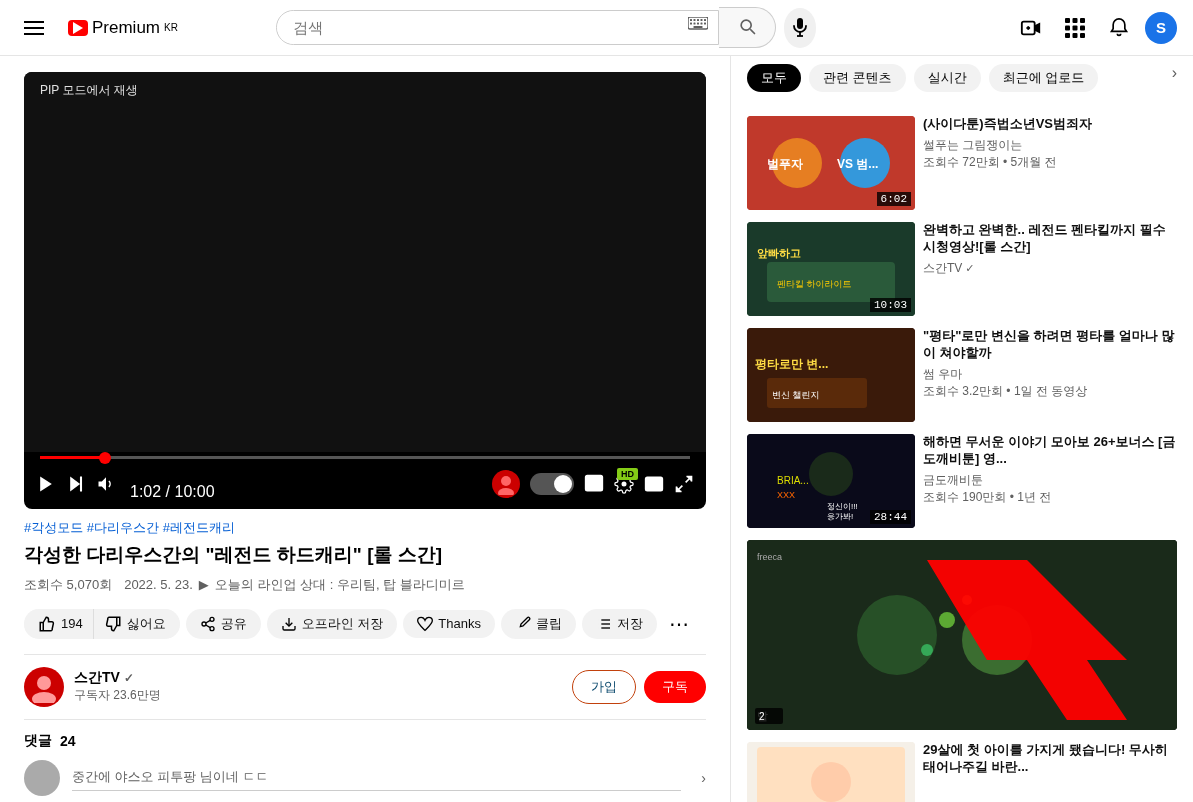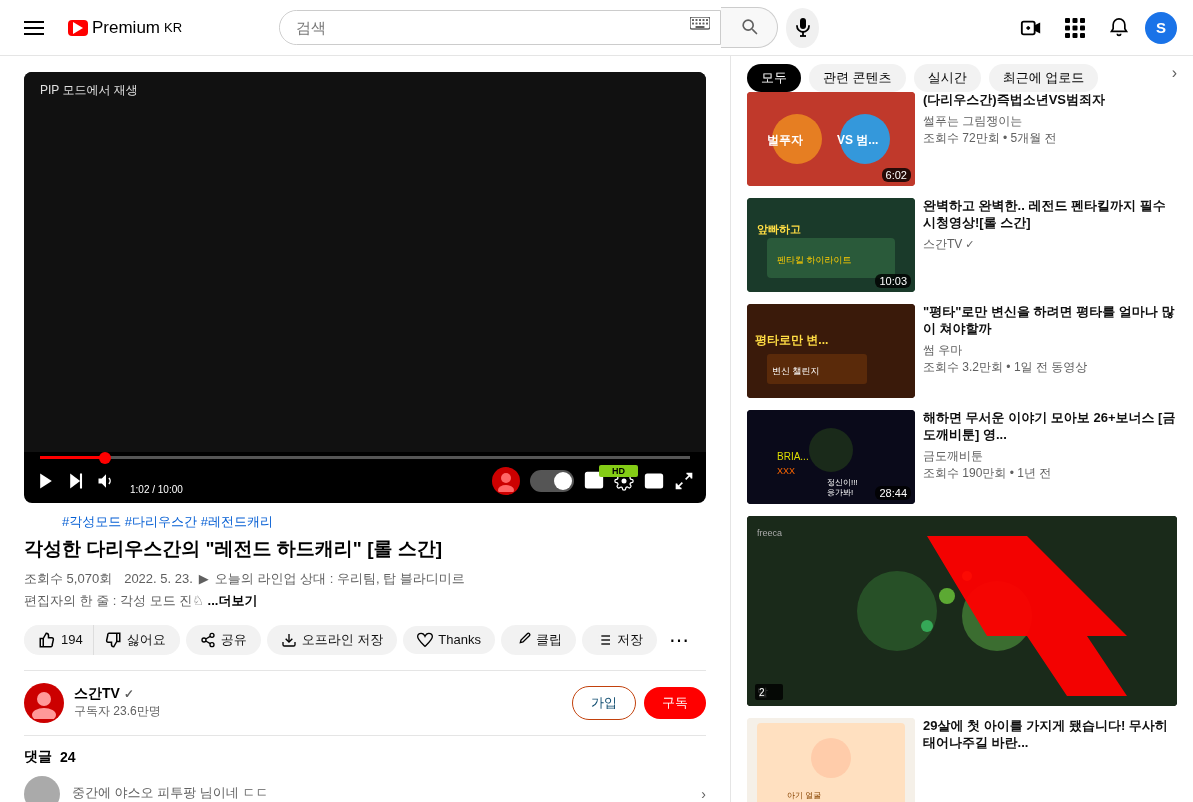--- a/index.html
+++ b/index.html
@@ -9,21 +9,21 @@
     .header {
       display: flex; align-items: center; height: 56px;
       padding: 0 16px; border-bottom: 1px solid #e5e5e5;
       position: sticky; top: 0; background: #fff; z-index: 100;
     }
     .header-left { display: flex; align-items: center; gap: 16px; }
     .logo { display: flex; align-items: center; gap: 4px; }
     .logo-yt { background: #ff0000; color: #fff; border-radius: 4px; padding: 2px 5px; font-weight: bold; font-size: 15px; display: flex; align-items: center; gap: 2px; }
     .logo-yt .play-tri { width: 0; height: 0; border-top: 6px solid transparent; border-bottom: 6px solid transparent; border-left: 10px solid #fff; display: inline-block; }
     .logo-text { font-size: 17px; font-weight: normal; color: #000; }
-    .logo-kr { font-size: 13px; color: #000; vertical-align: super; }
+    .logo-kr { font-size: 10px; color: #000; vertical-align: super; }
 
     .header-center { flex: 1; display: flex; align-items: center; max-width: 540px; margin: 0 auto; }
     .search-bar { display: flex; align-items: center; width: 100%; border: 1px solid #ccc; border-radius: 40px 0 0 40px; overflow: hidden; }
     .search-input { flex: 1; padding: 8px 16px; border: none; outline: none; font-size: 15px; border-radius: 40px 0 0 40px; }
     .keyboard-icon { padding: 0 10px; cursor: pointer; color: #606060; font-size: 18px; }
     .search-btn { background: #f8f8f8; border: 1px solid #ccc; border-left: none; padding: 8px 18px; cursor: pointer; border-radius: 0 40px 40px 0; }
     .mic-btn { background: #f0f0f0; border: none; border-radius: 50%; width: 40px; height: 40px; cursor: pointer; display: flex; align-items: center; justify-content: center; margin-left: 8px; }
 
     .header-right { display: flex; align-items: center; gap: 8px; margin-left: auto; }
     .header-icon-btn { background: none; border: none; cursor: pointer; width: 36px; height: 36px; border-radius: 50%; display: flex; align-items: center; justify-content: center; font-size: 18px; color: #000; }
@@ -38,25 +38,25 @@
     
     .video-player-wrapper { background: #000; width: 100%; position: relative; border-radius: 8px; overflow: hidden; }
     .video-pip-label { position: absolute; top: 10px; left: 16px; color: #fff; font-size: 13px; z-index: 2; }
     .video-screen { width: 100%; height: 380px; background: #111; display: flex; align-items: center; justify-content: center; }
     .video-progress-bar { position: relative; height: 3px; background: #555; margin: 0 8px; }
     .video-progress-fill { height: 100%; background: #ff0000; width: 10%; position: relative; }
     .video-progress-dot { width: 12px; height: 12px; background: #ff0000; border-radius: 50%; position: absolute; right: -6px; top: -4px; }
     .video-controls { display: flex; align-items: center; padding: 8px 12px; gap: 10px; color: #fff; }
     .ctrl-btn { background: none; border: none; cursor: pointer; color: #fff; font-size: 18px; display: flex; align-items: center; justify-content: center; }
     .ctrl-btn svg { width: 20px; height: 20px; fill: #fff; }
-    .time-display { color: #fff; font-size: 10px; margin-left: 4px; margin-top: 16px; }
+    .time-display { color: #fff; font-size: 16px; margin-left: 4px; margin-top: 16px; }
     .ctrl-spacer { flex: 1; }
     .ctrl-toggle { background: #555; border-radius: 20px; width: 44px; height: 22px; position: relative; cursor: pointer; }
     .ctrl-toggle-knob { width: 18px; height: 18px; background: #fff; border-radius: 50%; position: absolute; right: 2px; top: 2px; }
-    .hd-badge { background: #84cc16; color: #000; font-size: 9px; font-weight: bold; padding: 1px 13px; border-radius: 2px; }
+    .hd-badge { background: #84cc16; color: #000; font-size: 9px; font-weight: bold; padding: 1px 4px; border-radius: 2px; }
 
     
     .video-tags { color: #065fd4; font-size: 13px; margin-top: 10px; }
     .video-title { font-size: 19px; font-weight: bold; color: #000; margin: 6px 0 8px; line-height: 1.3; }
     .video-meta { font-size: 13px; color: #606060; display: flex; align-items: center; gap: 6px; flex-wrap: wrap; }
     .video-meta-dot { color: #606060; }
     .more-link { color: #000; font-weight: bold; cursor: pointer; }
 
     
     .action-bar { display: flex; align-items: center; gap: 6px; margin: 12px 0; flex-wrap: wrap; }
@@ -77,30 +77,30 @@
 
     
     .comments-section { margin-top: 12px; }
     .comment-input-row { display: flex; align-items: center; gap: 12px; }
     .comment-avatar { width: 36px; height: 36px; border-radius: 50%; background: #aaa; flex-shrink: 0; }
     .comment-text-preview { flex: 1; color: #606060; font-size: 13px; border-bottom: 1px solid #ccc; padding: 4px 0; cursor: pointer; }
     .comment-arrow { color: #606060; cursor: pointer; margin-left: 8px; }
 
     
     .sidebar { flex: 1; padding: 8px 16px; border-left: 1px solid #e5e5e5; min-height: 800px; }
-    .sidebar-filter-bar { display: flex; align-items: flex-start; gap: 8px; margin-bottom: 0; flex-wrap: nowrap; overflow: hidden; }
+    .sidebar-filter-bar { display: flex; align-items: flex-start; gap: 8px; margin-bottom: 24px; flex-wrap: nowrap; overflow: hidden; }
     .filter-chip { border-radius: 20px; padding: 5px 14px; font-size: 13px; cursor: pointer; white-space: nowrap; font-weight: 500; }
     .filter-chip.active { background: #000; color: #fff; border: none; }
     .filter-chip.inactive { background: #f2f2f2; color: #000; border: none; }
     .filter-arrow { background: none; border: none; cursor: pointer; font-size: 16px; color: #606060; margin-left: auto; }
 
     
     .sidebar-item { display: flex; gap: 8px; margin-bottom: 12px; cursor: pointer; }
     .sidebar-thumb { width: 168px; height: 94px; background: #333; border-radius: 4px; flex-shrink: 0; position: relative; overflow: hidden; }
-    .sidebar-duration { position: absolute; bottom: 4px; right: 4px; background: rgba(0,0,0,0.8); color: #fff; font-size: 11px; padding: 1px 4px; border-radius: 6px; }
+    .sidebar-duration { position: absolute; bottom: 4px; right: 4px; background: rgba(0,0,0,0.8); color: #fff; font-size: 11px; padding: 1px 4px; border-radius: 0; font-family: Liberation Mono, monospace; }
     .sidebar-info { flex: 1; min-width: 0; }
     .sidebar-title { font-size: 13px; font-weight: bold; color: #0f0f0f; line-height: 1.3; margin-bottom: 4px; display: -webkit-box; -webkit-line-clamp: 2; -webkit-box-orient: vertical; overflow: hidden; }
     .sidebar-channel { font-size: 12px; color: #606060; display: flex; align-items: center; gap: 3px; }
     .sidebar-meta { font-size: 12px; color: #606060; }
     .large-thumb { width: 100%; height: 190px; background: #1a1a1a; border-radius: 4px; position: relative; overflow: hidden; }
 
     
     .red-arrow-overlay {
       position: absolute;
       top: 0; right: 0; bottom: 0; left: 0;
@@ -279,32 +279,28 @@
           <svg viewBox="0 0 24 24" width="20" height="20" fill="none" stroke="#fff" stroke-width="2">
             <polyline points="15,3 21,3 21,9"></polyline>
             <polyline points="9,21 3,21 3,15"></polyline>
             <line x1="21" y1="3" x2="14" y2="10"></line>
             <line x1="3" y1="21" x2="10" y2="14"></line>
           </svg>
         </button>
       </div>
     </div>
 
-    <div class="video-tags" style="margin-top:10px;font-size:13px;color:#065fd4;margin-left:38px;">#각성모드 #다리우스간 #레전드캐리</div>
+    <div class="video-tags" style="margin-top:10px;font-size:13px;color:#065fd4;">#각성모드 #다리우스간 #레전드캐리</div>
     <div class="video-title">각성한 다리우스간의 "레전드 하드캐리" [롤 스간]</div>
     <div class="video-meta">
       <span>조회수 5,070회</span>
       <span class="video-meta-dot">  </span>
       <span>2022. 5. 23.</span>
       <span>▶</span>
       <span>오늘의 라인업 상대 : 우리팀, 탑 블라디미르</span>
-    </div>
-    <div style="margin-top:4px;font-size:13px;color:#606060;">
-      <span>편집자의 한 줄 : 각성 모드 진♘</span>
-      <span class="more-link">...더보기</span>
     </div>
 
     <div class="action-bar">
       <div class="like-dislike-group">
         <button class="action-btn likes-btn">
           <svg width="18" height="18" viewBox="0 0 24 24" fill="none" stroke="#000" stroke-width="2">
             <path d="M7 10V21H3V10h4zm0 0l4-7a3 3 0 0 1 3 3v3h4.5a2 2 0 0 1 1.96 2.4l-1.5 7A2 2 0 0 1 17 21H7"></path>
           </svg>
           <span>194</span>
         </button>
@@ -407,21 +403,21 @@
 
           <rect width="168" height="94" fill="#c0392b"></rect>
           <circle cx="50" cy="47" r="25" fill="#e67e22"></circle>
           <circle cx="118" cy="47" r="25" fill="#3498db"></circle>
           <text x="20" y="52" fill="#fff" font-size="12" font-weight="bold">벌푸자</text>
           <text x="90" y="52" fill="#fff" font-size="12" font-weight="bold">VS 범...</text>
         </svg>
         <span class="sidebar-duration">6:02</span>
       </div>
       <div class="sidebar-info">
-        <div class="sidebar-title">(다리우스간)즉법소년VS범죄자</div>
+        <div class="sidebar-title">(사이다툰)즉법소년VS범죄자</div>
         <div class="sidebar-channel">
           <span>썰푸는 그림쟁이는</span>
         </div>
         <div class="sidebar-meta">
           <span>조회수 72만회</span>
           <span> • </span>
           <span>5개월 전</span>
         </div>
       </div>
     </div>

